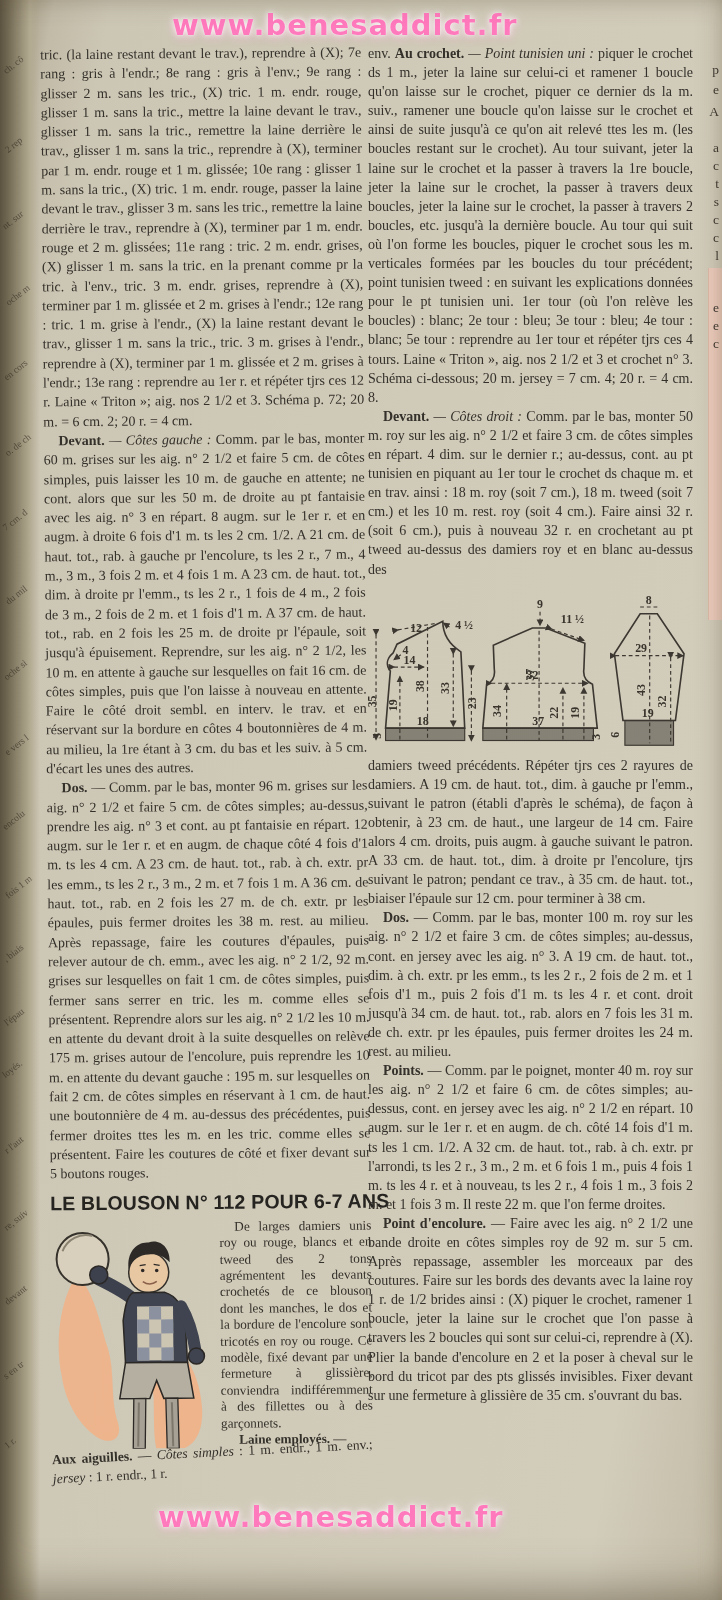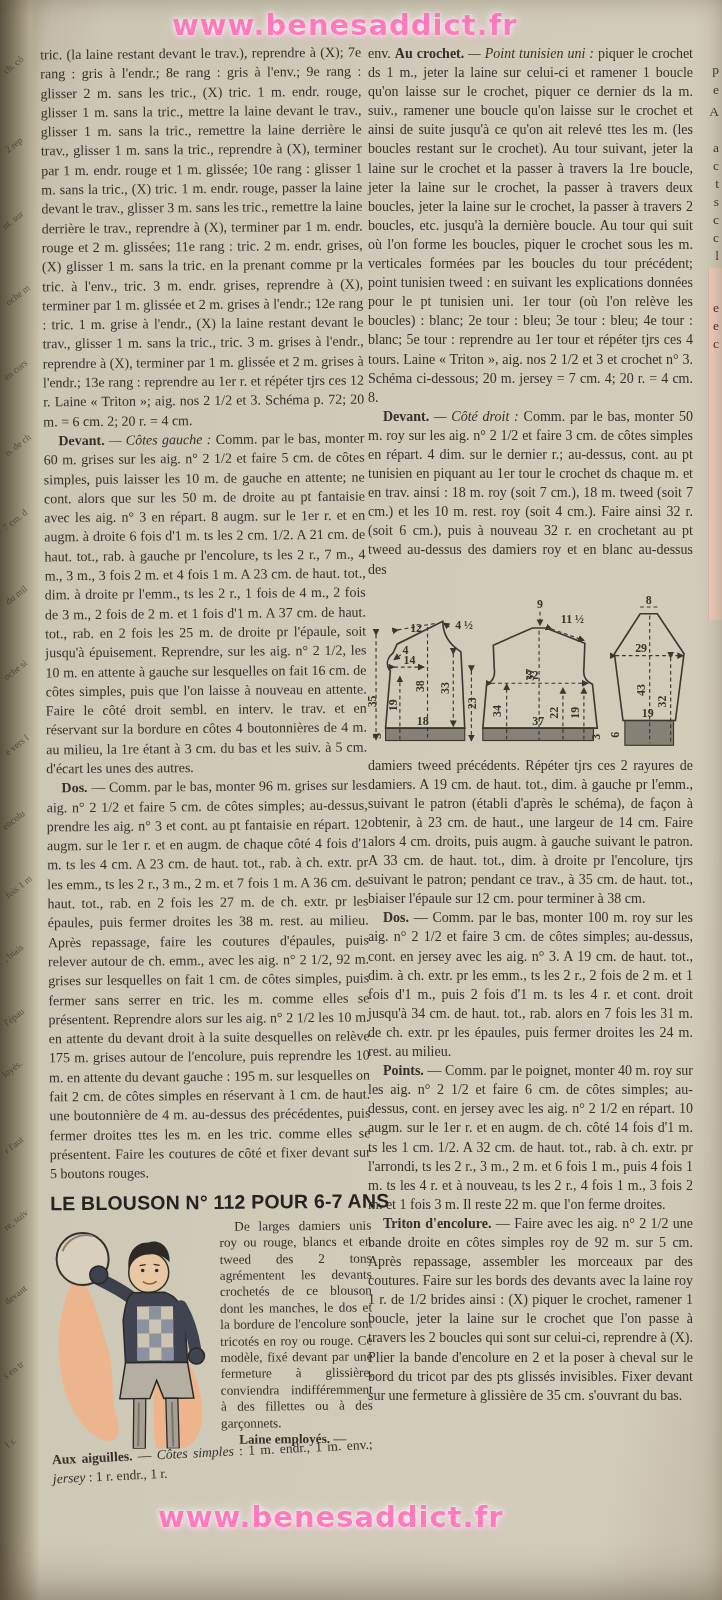--- a/index.html
+++ b/index.html
@@ -147,21 +147,21 @@
 
   <div class="col col-right">
     <p>
       <span>env. </span><b>Au crochet.</b>
       <i>— Point tunisien uni :</i>
       <span>piquer le crochet ds 1 m., jeter la laine sur celui-ci et ramener 1 boucle qu'on laisse sur le crochet, piquer ce dernier ds la m. suiv., ramener une boucle qu'on laisse sur le crochet et ainsi de suite jusqu'à ce qu'on ait relevé ttes les m. (les boucles restant sur le crochet). Au tour suivant, jeter la laine sur le crochet et la passer à travers la 1re boucle, jeter la laine sur le crochet, la passer à travers deux boucles, jeter la laine sur le crochet, la passer à travers 2 boucles, etc. jusqu'à la dernière boucle. Au tour qui suit où l'on forme les boucles, piquer le crochet sous les m. verticales formées par les boucles du tour précédent; point tunisien tweed : en suivant les explications données pour le pt tunisien uni. 1er tour (où l'on relève les boucles) : blanc; 2e tour : bleu; 3e tour : bleu; 4e tour : blanc; 5e tour : reprendre au 1er tour et répéter tjrs ces 4 tours. Laine « Triton », aig. nos 2 1/2 et 3 et crochet n° 3. Schéma ci-dessous; 20 m. jersey = 7 cm. 4; 20 r. = 4 cm. 8.</span>
     </p>
 
     <p class="sec">
       <b>Devant.</b>
-      <i>— Côté droit :</i>
+      <i>— Côtes droit :</i>
       <span>Comm. par le bas, monter 50 m. roy sur les aig. n° 2 1/2 et faire 3 cm. de côtes simples en répart. 4 dim. sur le dernier r.; au-dessus, cont. au pt tunisien en piquant au 1er tour le crochet ds chaque m. et en trav. ainsi : 18 m. roy (soit 7 cm.), 18 m. tweed (soit 7 cm.) et les 10 m. rest. roy (soit 4 cm.). Faire ainsi 32 r. (soit 6 cm.), puis à nouveau 32 r. en crochetant au pt tweed au-dessus des damiers roy et en blanc au-dessus des</span>
     </p>
 
     <div class="schema">
       <svg viewBox="0 0 340 172" width="325" height="164">
         <defs>
           <pattern id="hatch" width="4" height="10" patternUnits="userSpaceOnUse">
             <path d="M1,0 V10 M3,0 V10" stroke="#3c3831" stroke-width="1"></path>
           </pattern>
           <marker id="ah" markerWidth="7" markerHeight="7" refX="5" refY="3" orient="auto">
@@ -238,19 +238,19 @@
       <b>Dos.</b>
       <span>— Comm. par le bas, monter 100 m. roy sur les aig. n° 2 1/2 et faire 3 cm. de côtes simples; au-dessus, cont. en jersey avec les aig. n° 3. A 19 cm. de haut. tot., dim. à ch. extr. pr les emm., ts les 2 r., 2 fois de 2 m. et 1 fois d'1 m., puis 2 fois d'1 m. ts les 4 r. et cont. droit jusqu'à 34 cm. de haut. tot., rab. alors en 7 fois les 31 m. de ch. extr. pr les épaules, puis fermer droites les 24 m. rest. au milieu.</span>
     </p>
 
     <p class="sec">
       <b>Points.</b>
       <span>— Comm. par le poignet, monter 40 m. roy sur les aig. n° 2 1/2 et faire 6 cm. de côtes simples; au-dessus, cont. en jersey avec les aig. n° 2 1/2 en répart. 10 augm. sur le 1er r. et en augm. de ch. côté 14 fois d'1 m. ts les 1 cm. 1/2. A 32 cm. de haut. tot., rab. à ch. extr. pr l'arrondi, ts les 2 r., 3 m., 2 m. et 6 fois 1 m., puis 4 fois 1 m. ts les 4 r. et à nouveau, ts les 2 r., 4 fois 1 m., 3 fois 2 m. et 1 fois 3 m. Il reste 22 m. que l'on ferme droites.</span>
     </p>
 
     <p class="sec">
-      <b>Triton d'encolure.</b>
+      <b>Point d'encolure.</b>
       <span>— Faire avec les aig. n° 2 1/2 une bande droite en côtes simples roy de 92 m. sur 5 cm. Après repassage, assembler les morceaux par des coutures. Faire sur les bords des devants avec la laine roy 1 r. de 1/2 brides ainsi : (X) piquer le crochet, ramener 1 boucle, jeter la laine sur le crochet que l'on passe à travers les 2 boucles qui sont sur celui-ci, reprendre à (X). Plier la bande d'encolure en 2 et la poser à cheval sur le bord du tricot par des pts glissés invisibles. Fixer devant sur une fermeture à glissière de 35 cm. s'ouvrant du bas.</span>
     </p>
   </div>
 
   <div class="vignette"></div>
 </div>
 
 </body></html>

